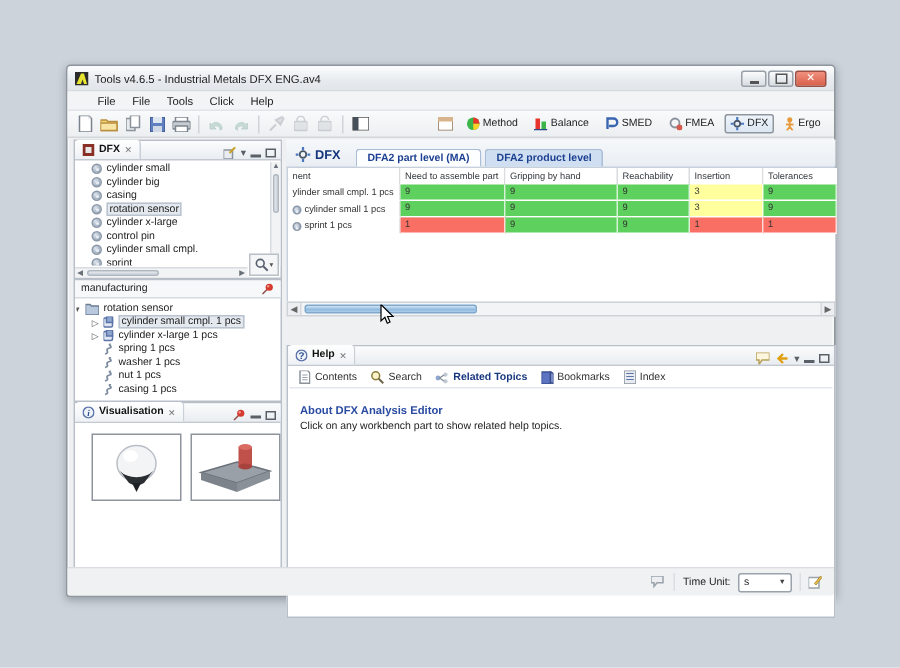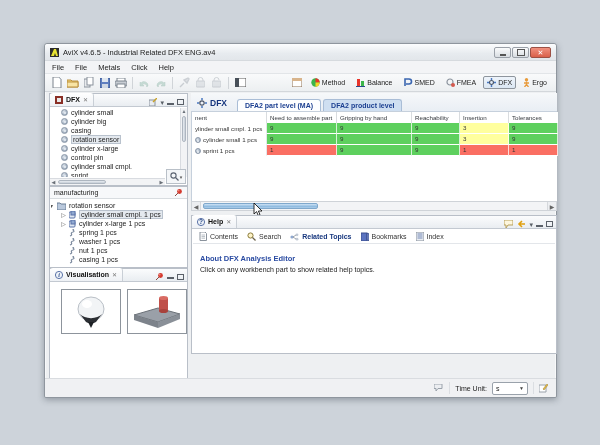--- a/index.html
+++ b/index.html
@@ -25,21 +25,21 @@
   .winbtn { width:17px; height:11px; border:1px solid #9aa0a8; border-radius:2px;
     background:linear-gradient(#fafbfc,#d8dde2); position:relative; }
   .winbtn.close { width:21px; background:linear-gradient(#f0907e,#d9604a); border-color:#9c5044; }
   .winbtn .glyph { position:absolute; left:0; right:0; top:0; bottom:0; display:flex; align-items:center; justify-content:center;
     font-size:7px; color:#444; line-height:1; }
   .winbtn.close .glyph { color:#fff; font-size:7px; }
   .winbtn.min .glyph::after { content:""; width:6px; height:2px; background:#555; margin-top:5px; }
   .winbtn.max .glyph::after { content:""; width:6px; height:5px; border:1px solid #555; }
   
   .menubar { position:absolute; left:0; top:17px; right:0; height:13px; background:#f3f4f6;
-    border-bottom:1px solid #e2e5e8; display:flex; align-items:center; gap:11px; padding:0 7px; }
+    border-bottom:1px solid #e2e5e8; display:flex; align-items:center; gap:11px; padding:0 20px; }
   .menu-item { font-size:7.5px; color:#222; cursor:default; }
   
   .toolbar { position:absolute; left:0; top:30px; right:0; height:18px;
     background:linear-gradient(#f9fafb,#eceff1); border-bottom:1px solid #d3d7db;
     display:flex; align-items:center; padding:0 5px; gap:3px; }
   .tb-sep { width:1px; height:12px; background:#d0d4d8; margin:0 2px; }
   .tb-icon { width:13px; height:13px; display:flex; align-items:center; justify-content:center; border-radius:2px; }
   .tb-icon svg { display:block; }
   .tb-icon.disabled { opacity:.38; }
   .tb-spacer { flex:1; }
@@ -134,38 +134,38 @@
 
 <div class="window">
 
   <div class="titlebar">
     <span class="mini-ic">
       <svg width="9" height="9">
           <rect x="0" y="0" width="9" height="9" fill="#2b2b2b"></rect>
           <path d="M1,8 L4,1 L6,1 L8,8 L6,8 L5,5 L4,8 Z" fill="#e8e432"></path>
         </svg>
     </span>
-    <span class="title-text">AviX v4.6.5 - Industrial Related DFX ENG.av4</span>
+    <span class="title-text">Tools v4.6.5 - Industrial Metals DFX ENG.av4</span>
     <span class="winbtns">
       <span class="winbtn min">
           <span class="glyph"></span>
         </span>
       <span class="winbtn max">
           <span class="glyph"></span>
         </span>
       <span class="winbtn close">
           <span class="glyph">✕</span>
         </span>
     </span>
   </div>
 
   <div class="menubar">
     <span class="menu-item">File</span>
     <span class="menu-item">File</span>
-    <span class="menu-item">Metals</span>
+    <span class="menu-item">Tools</span>
     <span class="menu-item">Click</span>
     <span class="menu-item">Help</span>
   </div>
 
   <div class="toolbar">
     <span class="tb-icon">
       <svg width="10" height="11">
           <path d="M1,0 h6 l2,2 v9 h-8 z" fill="#fff" stroke="#7a828c"></path>
           <path d="M7,0 l2,2 h-2 z" fill="#cfd6dd"></path>
         </svg>
@@ -516,21 +516,21 @@
 
   <div class="hscroll" style="left:146px; top:157px; width:366px;">
     <span class="end">◀</span>
     <span class="thumbb"></span>
     <span class="end right">▶</span>
   </div>
   <svg style="position:absolute; left:208px; top:159px;" width="10" height="14">
     <path d="M1,0 L1,11 L3.6,8.6 L5.2,12.5 L7,11.7 L5.4,8 L9,8 z" fill="#fff" stroke="#000" stroke-width=".8"></path>
   </svg>
 
-  <div class="view" style="left:146px; top:171px; width:366px; height:139px;">
+  <div class="view" style="left:146px; top:186px; width:366px; height:182px;">
     <div class="view-tabstrip">
       <span class="view-tab">
         <svg width="8" height="8">
             <circle cx="4" cy="4" r="3.6" fill="#eef3f8" stroke="#5b73a8"></circle>
             <text x="4" y="6.4" font-size="6.5" text-anchor="middle" fill="#2a4a8a" font-family="Liberation Sans, sans-serif">?</text>
           </svg>
         <span>Help</span>
         <span class="x">✕</span>
       </span>
       <span class="view-head-icons">

